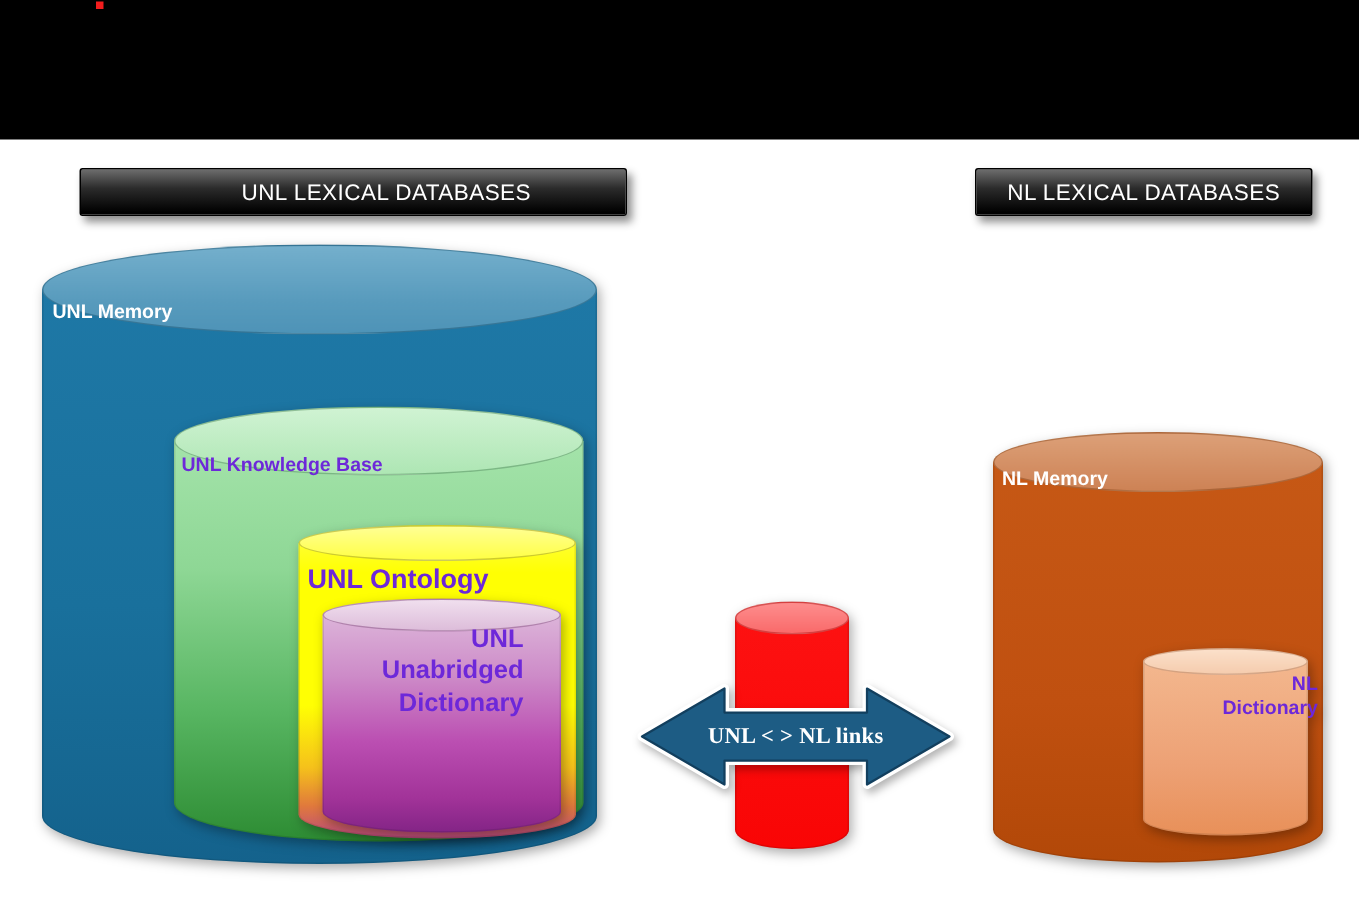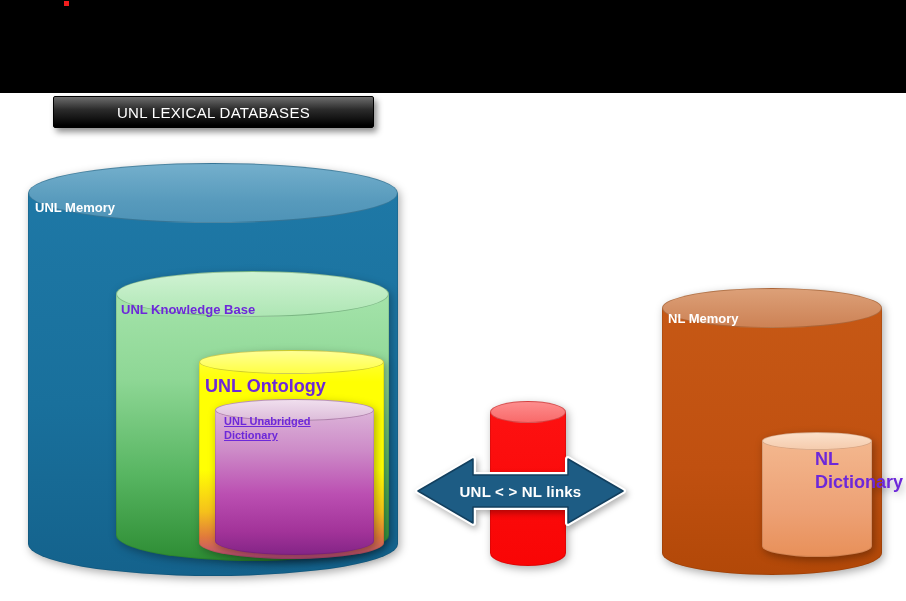--- a/index.html
+++ b/index.html
@@ -10,29 +10,29 @@
   
   .topbar{position:absolute;left:0;top:0;width:906px;height:93px;background:#000;}
   .red-dot{position:absolute;left:64px;top:1px;width:5px;height:5px;background:#f21d1d;}
 
   
   .header-box{position:absolute;height:30px;border:1px solid #000;border-radius:2px;
       background:linear-gradient(180deg,#6d6d6d 0%,#2b2b2b 42%,#000 95%);
       color:#fff;font-size:15px;letter-spacing:.3px;
       display:flex;align-items:center;justify-content:center;
       box-shadow:3px 4px 6px rgba(0,0,0,.45);}
-  .header-unl{left:53px;top:96px;width:319px;}
+  .header-unl{left:53px;top:112px;width:319px;padding-left:44px;}
   .header-nl{left:650px;top:112px;width:223px;}
 
   
   .cyl{position:absolute;filter:drop-shadow(2px 3px 4px rgba(0,0,0,.32));}
   .cyl .cbody{position:absolute;left:0;right:0;bottom:0;
       box-shadow:inset 0 0 0 1px rgba(0,0,0,.10);}
   .cyl .ctop{position:absolute;left:0;right:0;top:0;border-radius:50%;box-sizing:border-box;}
-  .cyl-label{position:absolute;font-weight:bold;line-height:1.25;}
+  .cyl-label{position:absolute;font-weight:bold;line-height:1.25;text-align:right;}
   .lbl-light{color:#fff;}
   .lbl-dark{color:#6d28d9;}
 
   
   .cyl-blue{left:28px;top:163px;width:370px;height:413px;}
   .cyl-blue .cbody{top:30px;border-bottom-left-radius:50% 32px;border-bottom-right-radius:50% 32px;
       background:linear-gradient(180deg,#1e78a6 0%,#19709c 55%,#14628c 100%);}
   .cyl-blue .ctop{height:60px;border:1px solid rgba(10,60,85,.35);
       background:linear-gradient(180deg,#74afcc 0%,#579abc 65%,#4e93b7 100%);}
   .cyl-blue .cyl-label{left:7px;top:37px;font-size:13px;}
@@ -53,21 +53,21 @@
       background:linear-gradient(180deg,#ffff94 0%,#ffff45 100%);}
   .cyl-yellow .cyl-label{left:6px;top:25px;font-size:18px;}
 
   
   .cyl-purple .cbody{background:linear-gradient(180deg,#dcb4d9 0%,#cd8bc8 28%,#bb4fb2 58%,#a23399 84%,#832486 100%);}
   .cyl-purple .ctop{border:1px solid rgba(100,25,95,.38);
       background:linear-gradient(180deg,#f0dfee 0%,#ddbdda 100%);}
   .cyl-p1{left:215px;top:399px;width:159px;height:156px;}
   .cyl-p1 .cbody{top:11px;border-bottom-left-radius:50% 14px;border-bottom-right-radius:50% 14px;}
   .cyl-p1 .ctop{height:22px;}
-  .cyl-p1 .cyl-label{left:9px;top:16px;width:125px;font-size:11px;text-decoration:underline;}
+  .cyl-p1 .cyl-label{left:9px;top:16px;width:125px;font-size:17px;}
   .cyl-p2{left:223px;top:450px;width:151px;height:101px;}
   .cyl-p2 .cbody{top:10px;border-bottom-left-radius:50% 12px;border-bottom-right-radius:50% 12px;}
   .cyl-p2 .ctop{height:20px;}
   .cyl-p2 .cyl-label{left:8px;top:14px;width:108px;font-size:12.5px;}
   .cyl-p3{left:257px;top:497px;width:113px;height:50px;}
   .cyl-p3 .cbody{top:8px;border-bottom-left-radius:50% 10px;border-bottom-right-radius:50% 10px;}
   .cyl-p3 .ctop{height:16px;}
   .cyl-p3 .cyl-label{left:6px;top:12px;width:92px;font-size:12.5px;}
 
   
@@ -84,40 +84,43 @@
   .cyl-orange .ctop{height:40px;border:1px solid rgba(110,45,0,.35);
       background:linear-gradient(180deg,#dca078 0%,#cd8255 100%);}
   .cyl-orange .cyl-label{left:6px;top:23px;font-size:13px;}
 
   
   .cyl-peach{left:762px;top:432px;width:110px;height:125px;}
   .cyl-peach .cbody{top:9px;border-bottom-left-radius:50% 11px;border-bottom-right-radius:50% 11px;
       background:linear-gradient(180deg,#f3b78e 0%,#eda175 60%,#e89059 100%);}
   .cyl-peach .ctop{height:18px;border:1px solid rgba(150,80,40,.35);
       background:linear-gradient(180deg,#fbe0ca 0%,#f5ccae 100%);}
-  .cyl-peach .cyl-label{left:6px;top:16px;font-size:18px;margin-left:47px;}
+  .cyl-peach .cyl-label{left:6px;top:16px;font-size:13px;margin-left:47px;}
 
   
-  .link-arrow{position:absolute;left:418px;top:451px;width:205px;height:80px;
-      filter:drop-shadow(2px 3px 3px rgba(0,0,0,.3));}
+  .link-arrow{position:absolute;left:428px;top:451px;width:205px;height:80px;
+      filter:drop-shadow(2px 3px 3px rgba(0,0,0,.3));font-family:Liberation Serif, serif;}
   .link-arrow svg{position:absolute;inset:0;overflow:visible;}
   .link-arrow .arrow-label{position:absolute;inset:0;display:flex;align-items:center;
       justify-content:center;color:#fff;font-weight:bold;font-size:15px;letter-spacing:.2px;}
 </style>
 </head>
 <body>
 
 <div class="stage">
 
   <div class="topbar">
     <div class="red-dot"></div>
   </div>
 
   <div class="header-box header-unl">
     <span>UNL LEXICAL DATABASES</span>
+  </div>
+  <div class="header-box header-nl">
+    <span>NL LEXICAL DATABASES</span>
   </div>
 
   <div class="cyl cyl-blue">
     <div class="cbody"></div>
     <div class="ctop"></div>
     <span class="cyl-label lbl-light">UNL Memory</span>
   </div>
 
   <div class="cyl cyl-green">
     <div class="cbody"></div>

